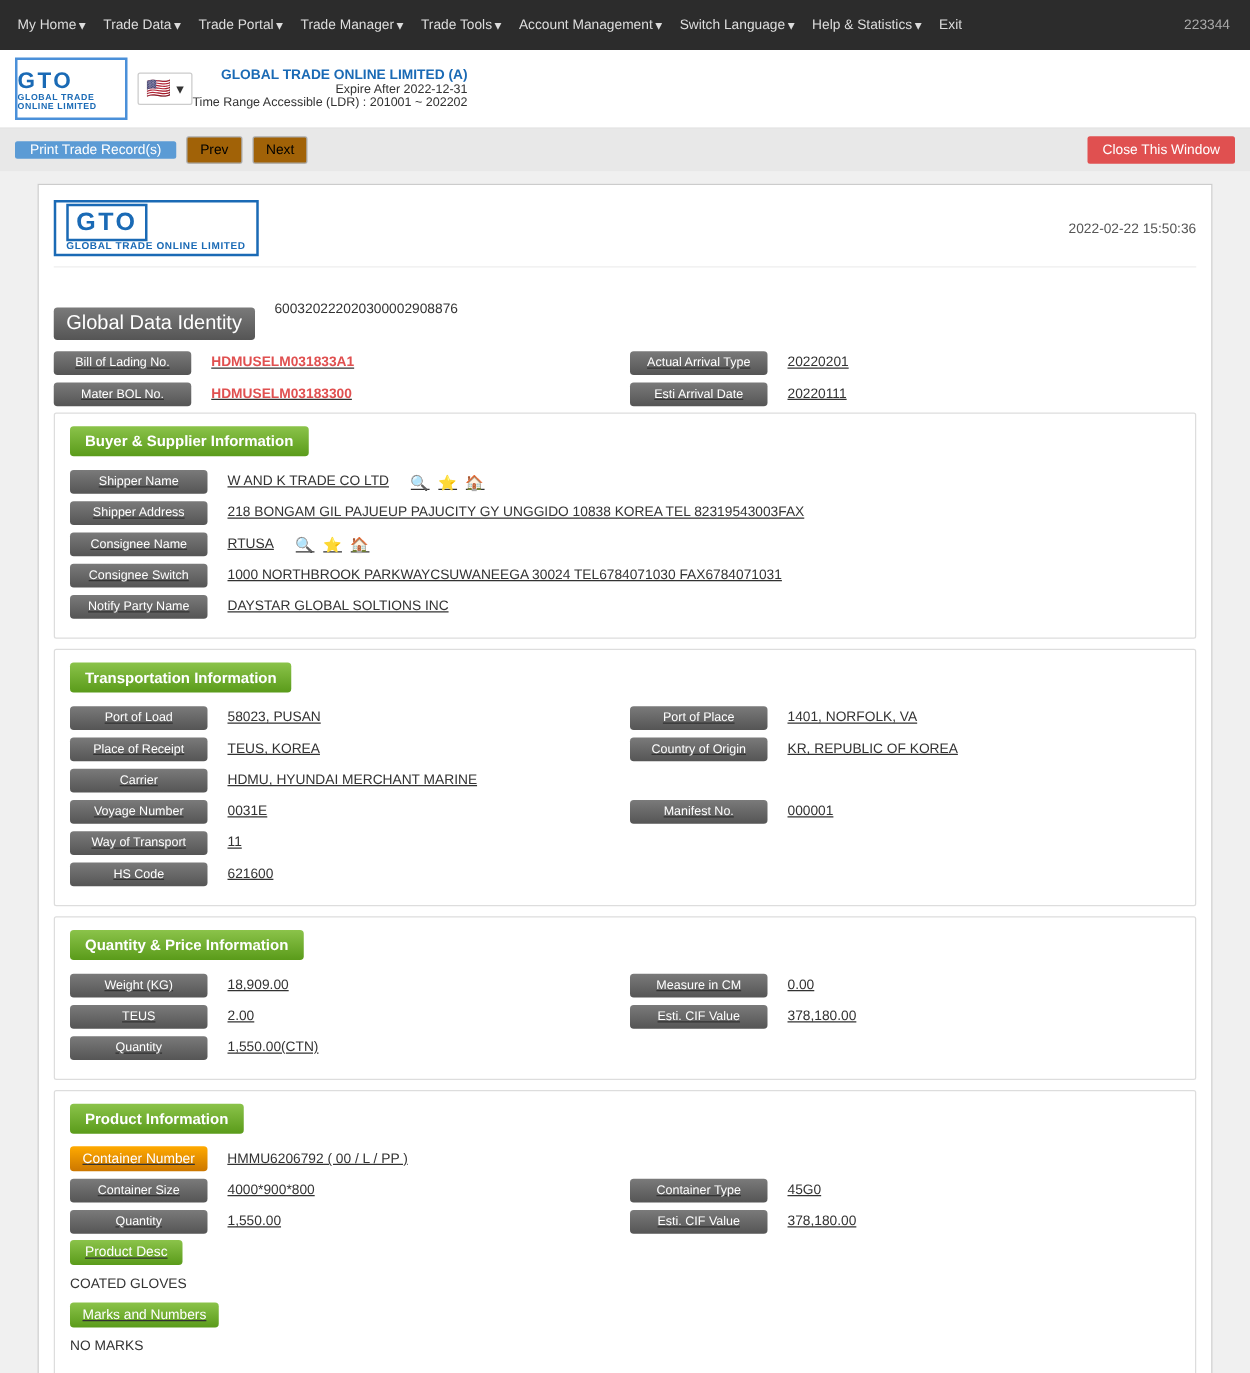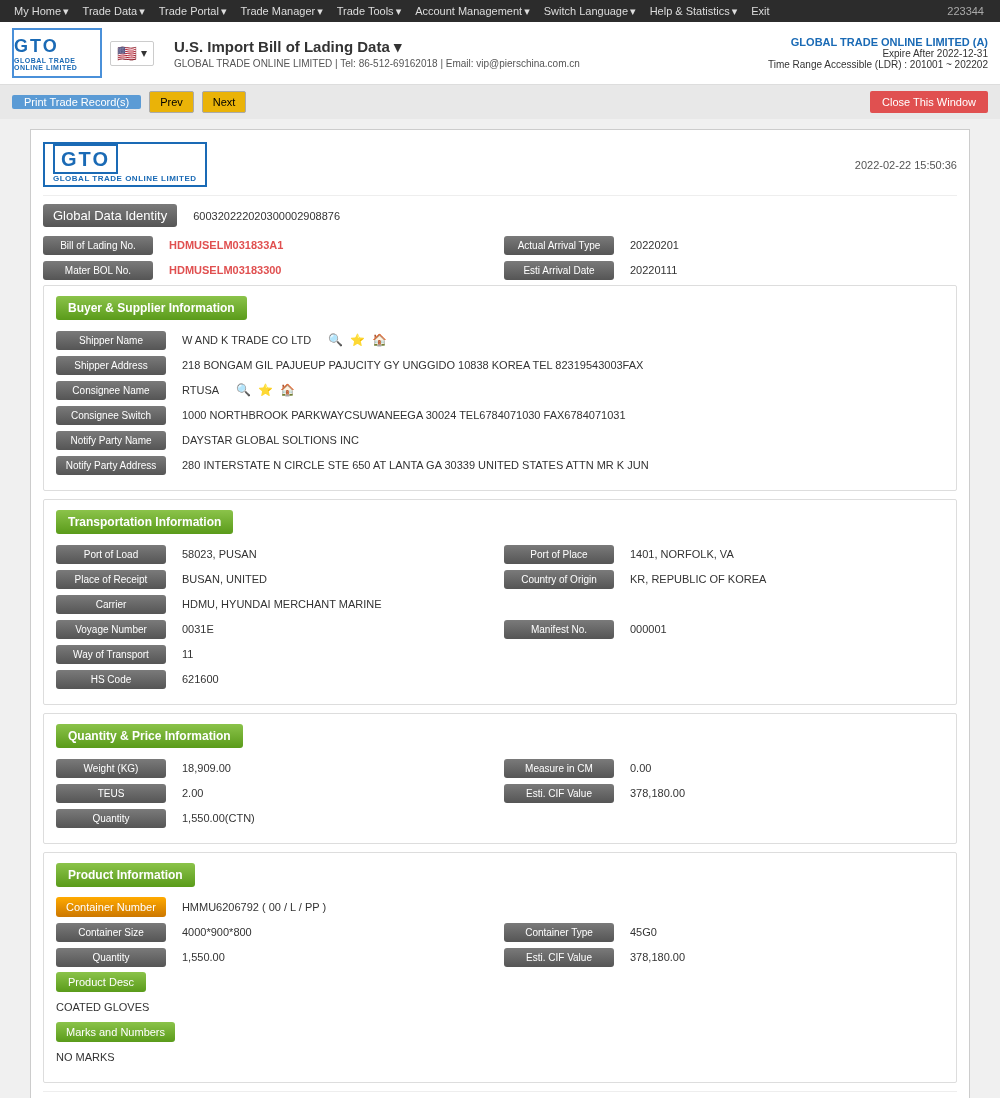--- a/index.html
+++ b/index.html
@@ -5,21 +5,21 @@
     * { box-sizing: border-box; margin: 0; padding: 0; }
     body { font-family: Arial, sans-serif; font-size: 12px; background: #f0f0f0; color: #333; }
 
     
     .top-nav {
       background: #2c2c2c;
       color: #ccc;
       display: flex;
       align-items: center;
       padding: 0 8px;
-      height: 22px;
+      height: 40px;
       font-size: 11px;
     }
     .top-nav .nav-items { display: flex; gap: 2px; flex: 1; }
     .top-nav .nav-item {
       padding: 4px 6px;
       cursor: pointer;
       display: flex;
       align-items: center;
       gap: 2px;
       color: #ddd;
@@ -68,21 +68,21 @@
     .btn-print {
       background: #5b9bd5;
       color: #fff;
       border: none;
       padding: 1px 12px;
       cursor: pointer;
       border-radius: 2px;
       font-size: 11px;
     }
     .btn-nav {
-      background: #eab308;
+      background: #a16207;
       border: 1px solid #aaa;
       padding: 4px 10px;
       cursor: pointer;
       font-size: 11px;
       border-radius: 2px;
     }
     .btn-close {
       background: #e05050;
       color: #fff;
       border: none;
@@ -129,38 +129,40 @@
       display: flex;
       align-items: center;
       margin-bottom: 8px;
       gap: 8px;
     }
     .field-label {
       background: linear-gradient(to bottom, #7a7a7a, #555);
       color: #fff;
       padding: 4px 10px;
       border-radius: 3px;
-      font-size: 13px;
+      font-size: 16px;
       min-width: 120px;
       text-align: center;
       white-space: nowrap;
+      margin-top: 24px;
     }
     .field-value {
       font-size: 11px;
       color: #333;
       padding: 4px 8px;
     }
     .field-value.highlight { color: #e05050; font-weight: bold; }
 
     
     .field-row {
       display: flex;
-      align-items: center;
+      align-items: flex-end;
       margin-bottom: 5px;
       gap: 8px;
+      text-decoration: underline;
     }
     .field-pair {
       display: flex;
       align-items: center;
       flex: 1;
       gap: 8px;
     }
     .field-label-sm {
       background: linear-gradient(to bottom, #7a7a7a, #555);
       color: #fff;
@@ -305,27 +307,20 @@
       <div>
         <div style="font-size:18px;font-weight:900;color:#1a6ab5;letter-spacing:2px;">GTO</div>
         <div style="font-size:7px;color:#1a6ab5;letter-spacing:0.5px;">GLOBAL TRADE ONLINE LIMITED</div>
       </div>
     </div>
     <div class="flag-selector">
       <span class="flag">🇺🇸</span>
       <span>▾</span>
     </div>
   </div>
-  <div class="page-title-area">
-    <div class="page-title">
-      <span>U.S. Import Bill of Lading Data</span>
-      <span> ▾</span>
-    </div>
-    <div class="company-info">GLOBAL TRADE ONLINE LIMITED | Tel: 86-512-69162018 | Email: vip@pierschina.com.cn</div>
-  </div>
   <div class="account-info">
     <div class="company-name">GLOBAL TRADE ONLINE LIMITED (A)</div>
     <div class="expire">Expire After 2022-12-31</div>
     <div class="range">Time Range Accessible (LDR) : 201001 ~ 202202</div>
   </div>
 </div>
 
 <div class="toolbar">
   <button class="btn-print">Print Trade Record(s)</button>
   <button class="btn-nav">Prev</button>
@@ -403,44 +398,40 @@
       <div class="field-row">
         <span class="field-label-sm">Consignee Switch</span>
         <span class="field-value">1000 NORTHBROOK PARKWAYCSUWANEEGA 30024 TEL6784071030 FAX6784071031</span>
       </div>
       
       <div class="field-row">
         <span class="field-label-sm">Notify Party Name</span>
         <span class="field-value">DAYSTAR GLOBAL SOLTIONS INC</span>
       </div>
       
-      <div class="field-row">
-        <span class="field-label-sm">Notify Party Address</span>
-        <span class="field-value">280 INTERSTATE N CIRCLE STE 650 AT LANTA GA 30339 UNITED STATES ATTN MR K JUN</span>
-      </div>
     </div>
 
     <div class="section-block">
       <span class="section-header">Transportation Information</span>
 
       <div class="field-row">
         <div class="field-pair">
           <span class="field-label-sm">Port of Load</span>
           <span class="field-value">58023, PUSAN</span>
         </div>
         <div class="field-pair">
           <span class="field-label-sm">Port of Place</span>
           <span class="field-value">1401, NORFOLK, VA</span>
         </div>
       </div>
 
       <div class="field-row">
         <div class="field-pair">
           <span class="field-label-sm">Place of Receipt</span>
-          <span class="field-value">BUSAN, UNITED</span>
+          <span class="field-value">TEUS, KOREA</span>
         </div>
         <div class="field-pair">
           <span class="field-label-sm">Country of Origin</span>
           <span class="field-value">KR, REPUBLIC OF KOREA</span>
         </div>
       </div>
 
       <div class="field-row">
         <div class="field-pair">
           <span class="field-label-sm">Carrier</span>

